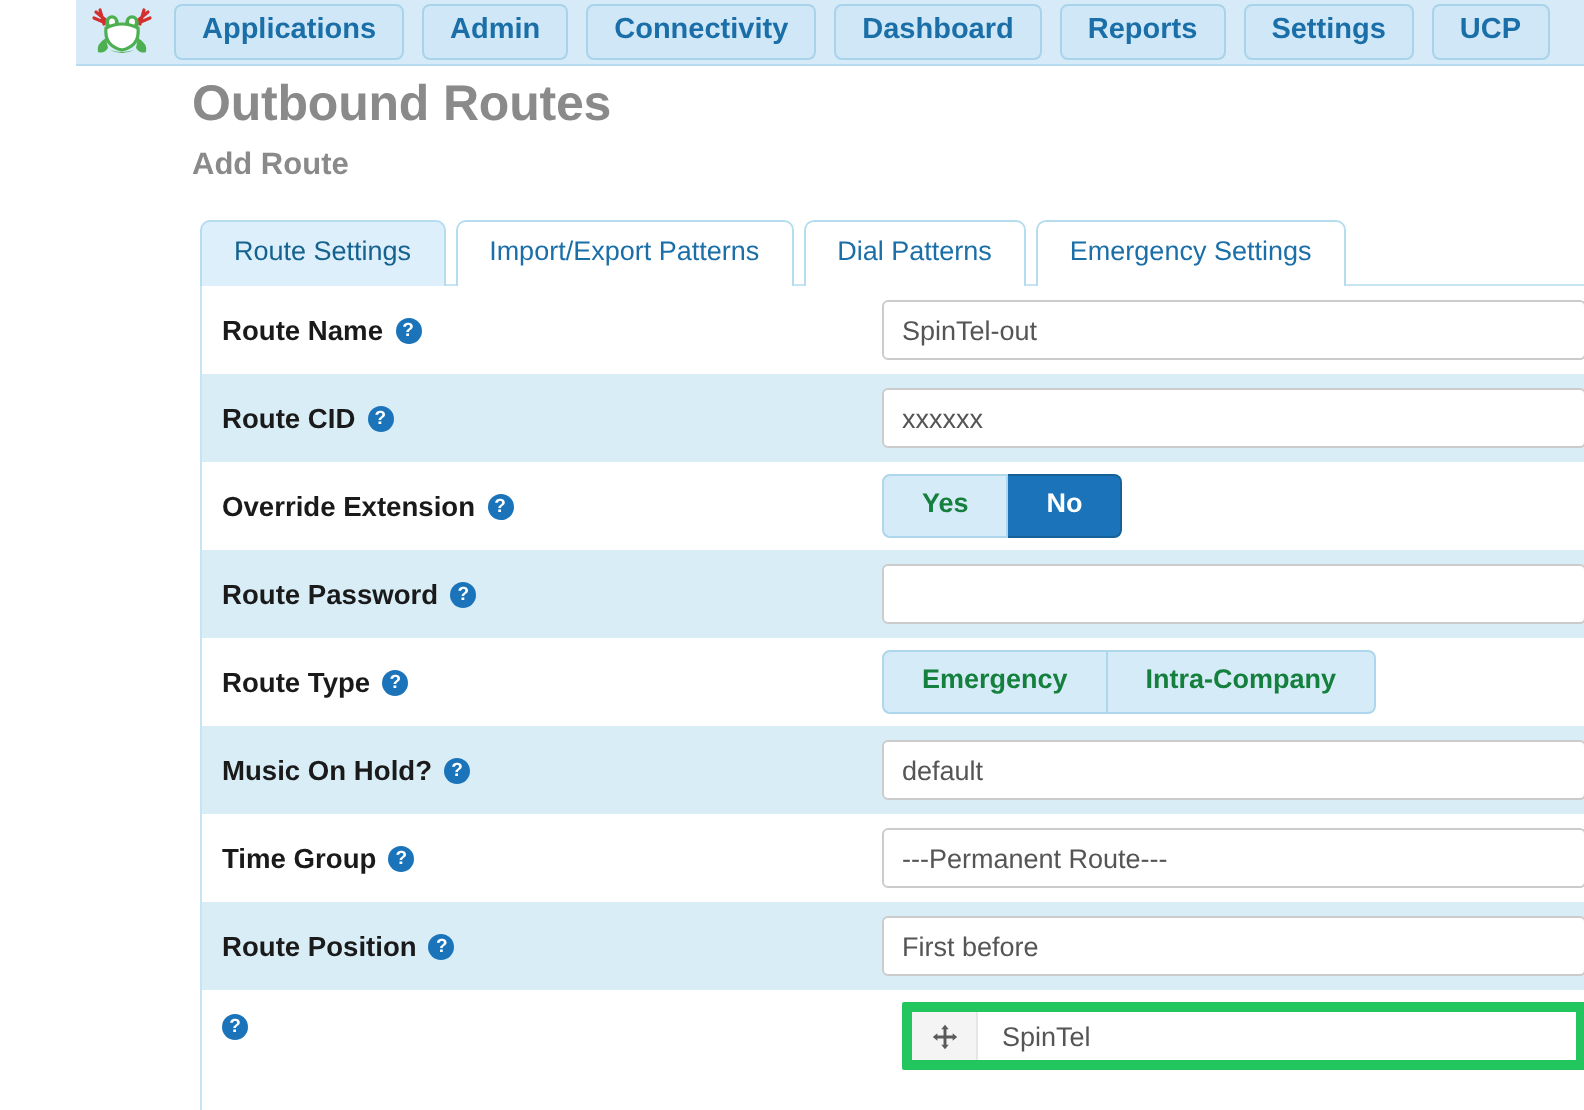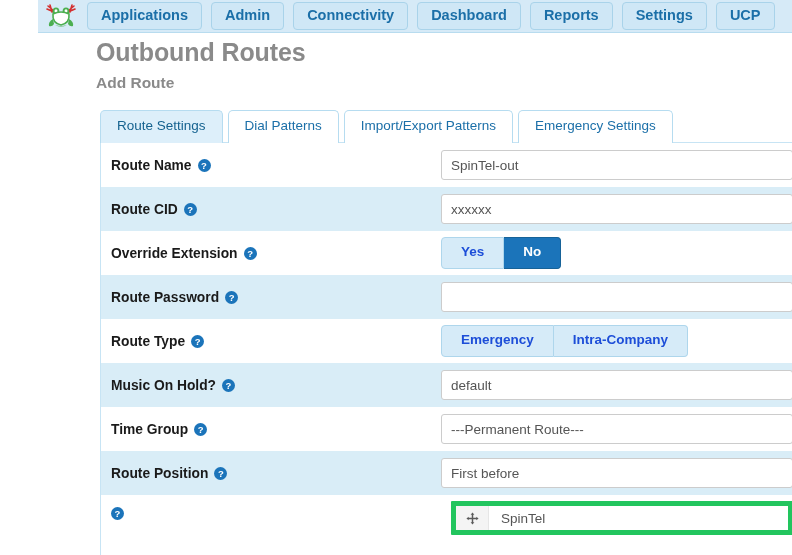--- a/index.html
+++ b/index.html
@@ -166,21 +166,21 @@
     font-family: "Liberation Sans", sans-serif;
     outline: none;
   }
   .field::placeholder { color: #999999; }
 
   
   .btn-group { display: flex; }
   .tgl {
     border: 1px solid #aed6ec;
     background: #d6ebf8;
-    color: #1d4ed8;
+    color: #15803d;
     font-size: 13.5px;
     font-weight: bold;
     padding: 6px 19px 7px 19px;
     line-height: 1.2;
     cursor: pointer;
     font-family: "Liberation Sans", sans-serif;
     white-space: nowrap;
   }
   .tgl:first-child { border-radius: 4px 0 0 4px; }
   .tgl:last-child { border-radius: 0 4px 4px 0; border-left: none; }
@@ -253,22 +253,22 @@
   <button class="nav-btn">Reports</button>
   <button class="nav-btn">Settings</button>
   <button class="nav-btn">UCP</button>
 </div>
 
 <div class="page-title">Outbound Routes</div>
 <div class="page-sub">Add Route</div>
 
 <div class="tabs">
   <div class="tab active">Route Settings</div>
+  <div class="tab">Import/Export Patterns</div>
   <div class="tab">Dial Patterns</div>
-  <div class="tab">Import/Export Patterns</div>
   <div class="tab">Emergency Settings</div>
 </div>
 
 <div class="panel">
 
   <div class="row">
     <div class="label">
       <span>Route Name</span>
       <span class="help">?</span>
     </div>

